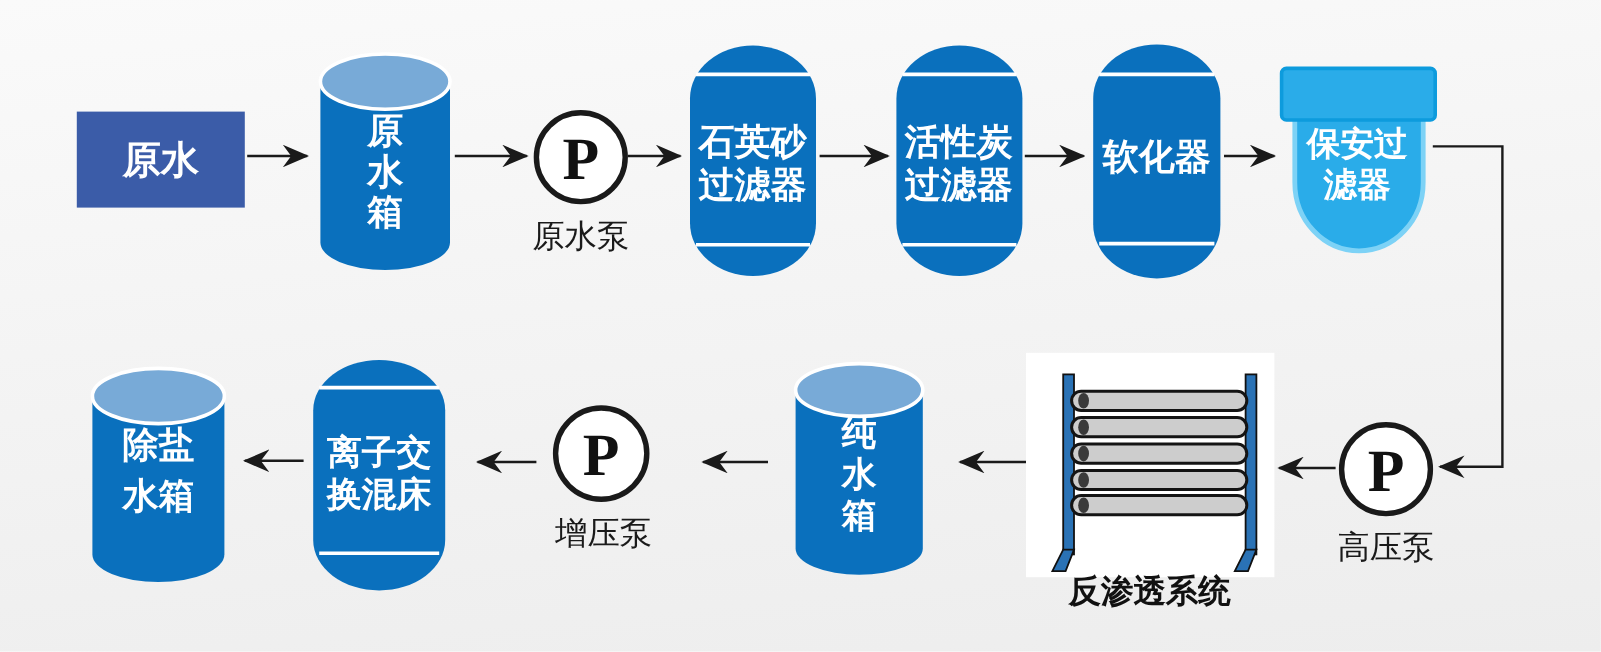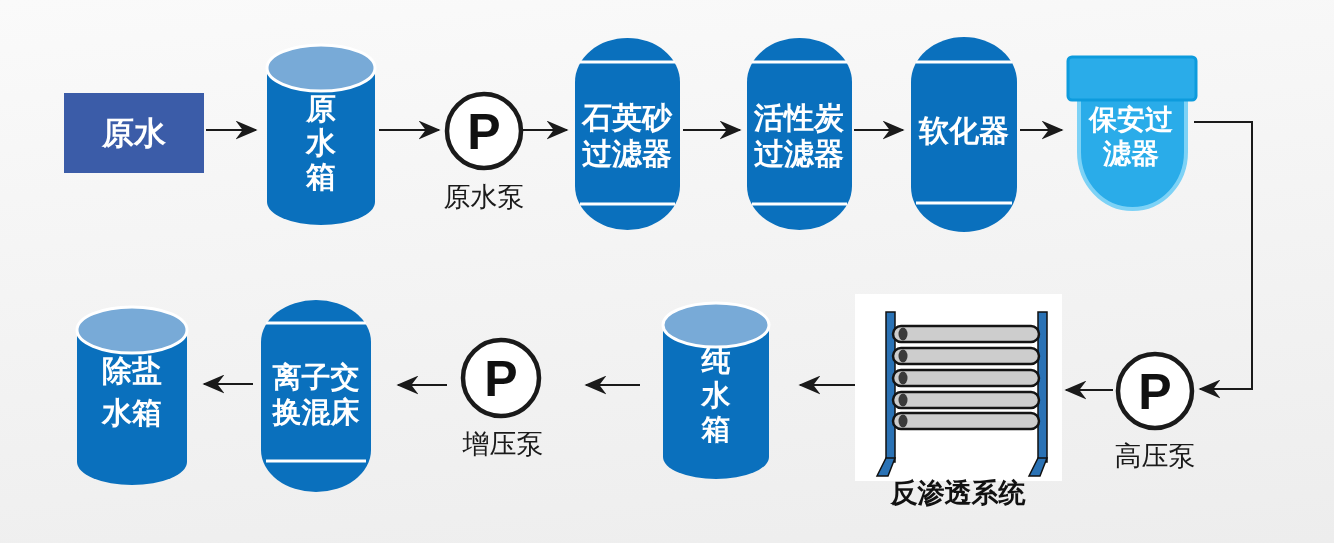--- a/index.html
+++ b/index.html
@@ -1,21 +1,21 @@
 <!DOCTYPE html>
 <html style="--vessel-blue: #0a70bd; --tank-top: #78aad7; --raw-box-blue: #3b5ca8; --security-fill: #2aace9; --security-edge: #0d9bdd; --security-glow: #7dd2f6; --ro-rail: #2a72b5; --ro-tube: #cdcdcd; --line: #1a1a1a;"><head>
 <meta charset="utf-8">
 <style>
   html,body{margin:0;padding:0;}
   body{
     width:1334px;height:543px;overflow:hidden;
     background:linear-gradient(175deg,#fafafa 0%,#f4f4f4 45%,#ededed 100%);
     font-family:"Liberation Sans","DejaVu Sans",sans-serif;
   }
-  .stage{position:relative;width:1334px;height:543px;}
+  .stage{position:relative;width:1334px;height:543px;font-family:Liberation Serif, serif;}
   svg{display:block;}
   .flow-line{stroke:var(--line,#1a1a1a);stroke-width:2;fill:none;}
   .vessel{fill:var(--vessel-blue,#0a70bd);}
   .tank-top{fill:var(--tank-top,#78aad7);stroke:#ffffff;stroke-width:3;}
   .raw-box{fill:var(--raw-box-blue,#3b5ca8);}
   .sec-body{fill:var(--security-fill,#2aace9);stroke:var(--security-glow,#7dd2f6);stroke-width:4;}
   .sec-cap{fill:var(--security-fill,#2aace9);stroke:var(--security-edge,#0d9bdd);stroke-width:3;}
   .pump-circle{fill:#ffffff;stroke:var(--line,#1a1a1a);stroke-width:4.5;}
   .cap-line{stroke:#ffffff;stroke-width:3;}
   .ro-backdrop{fill:#ffffff;}

